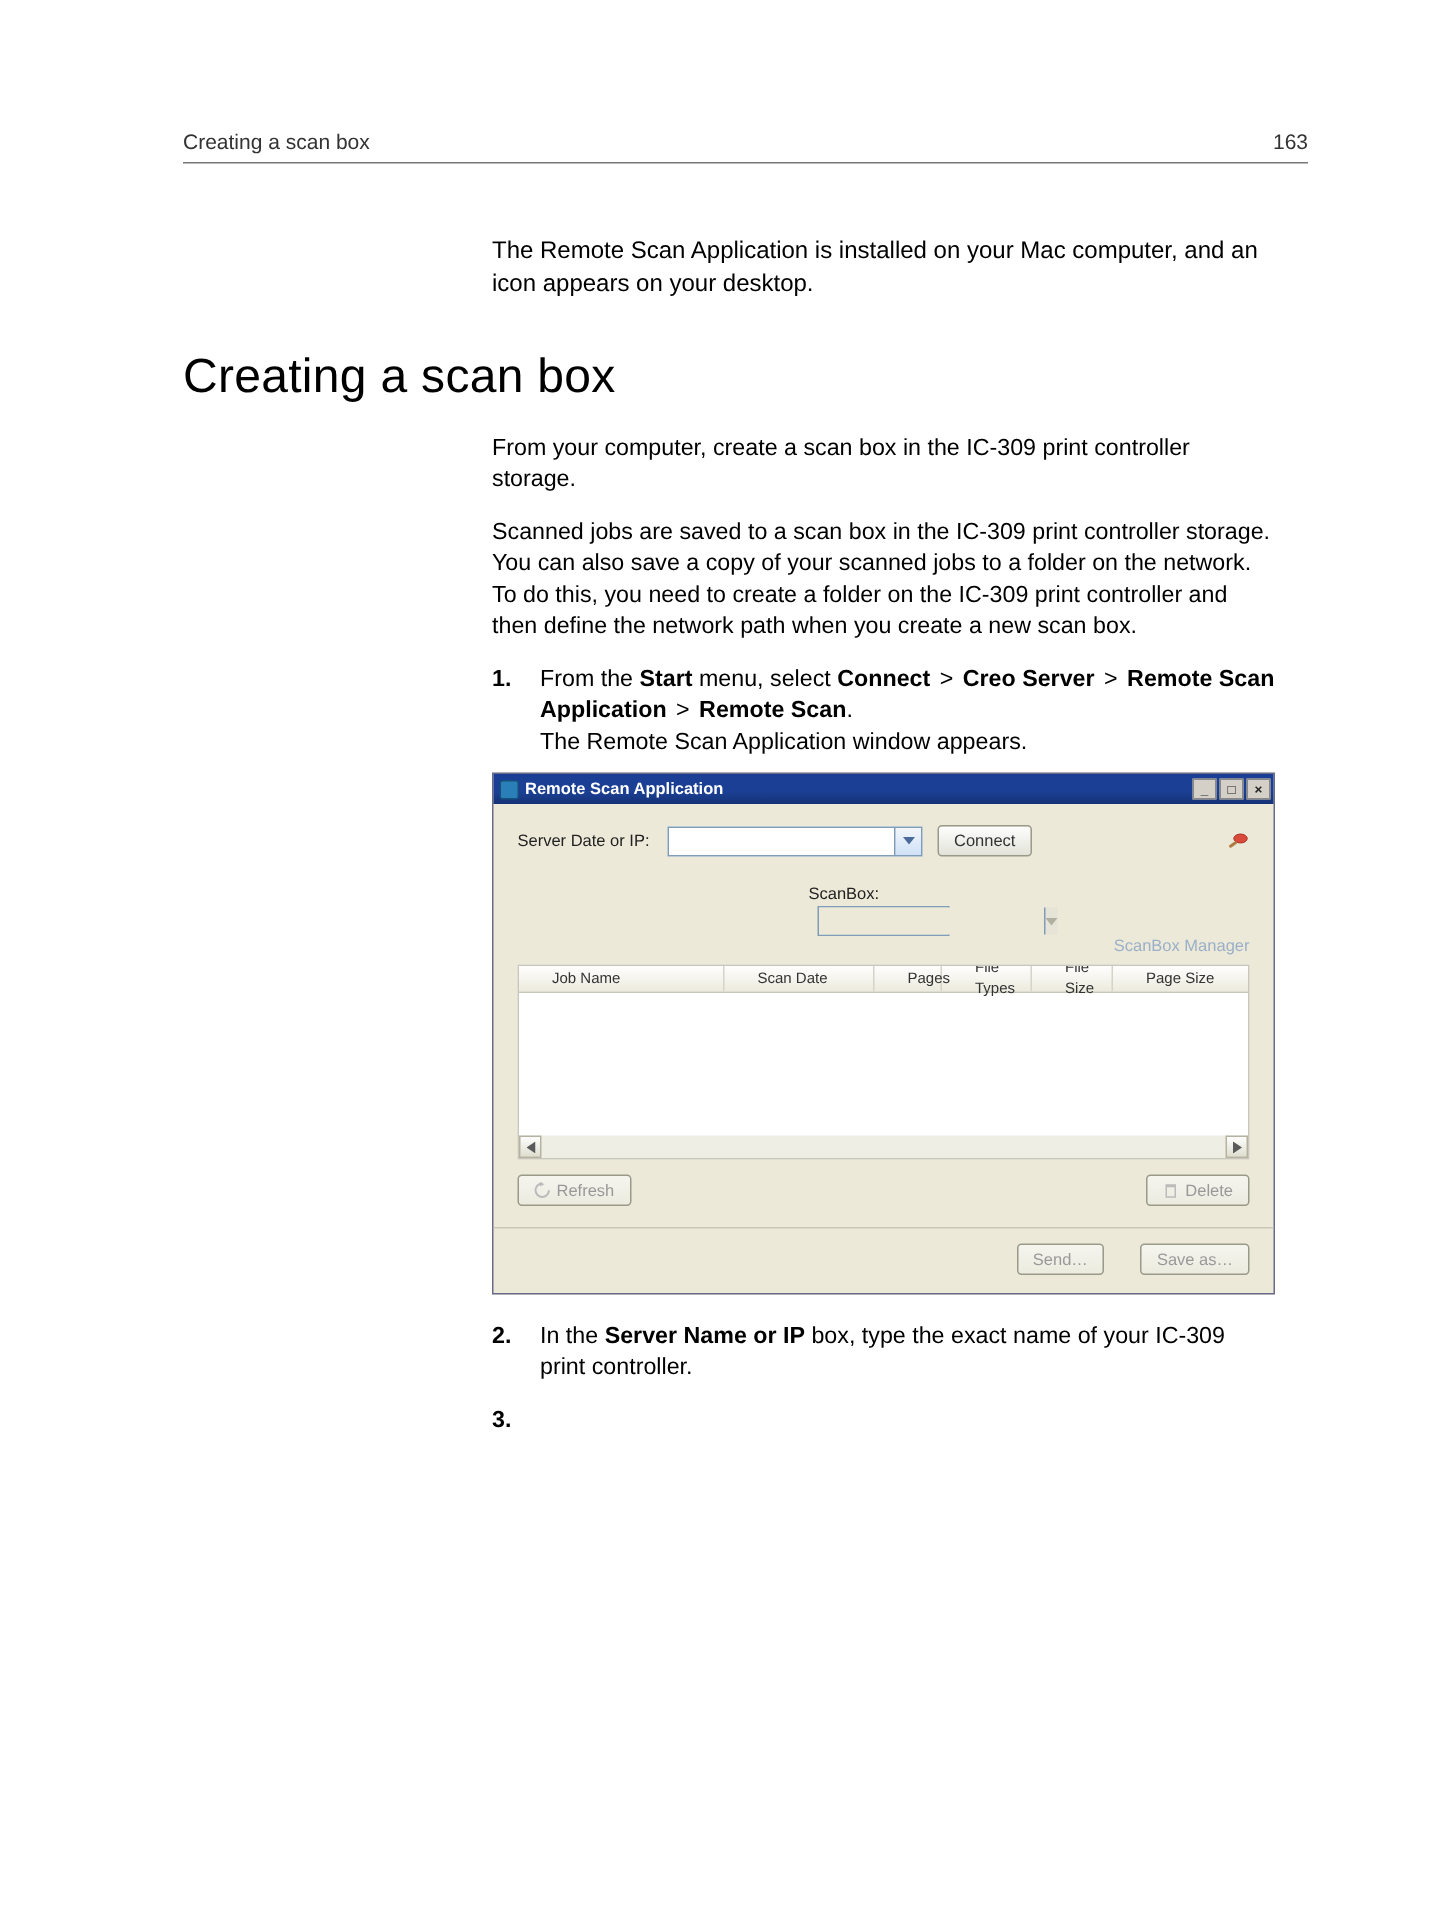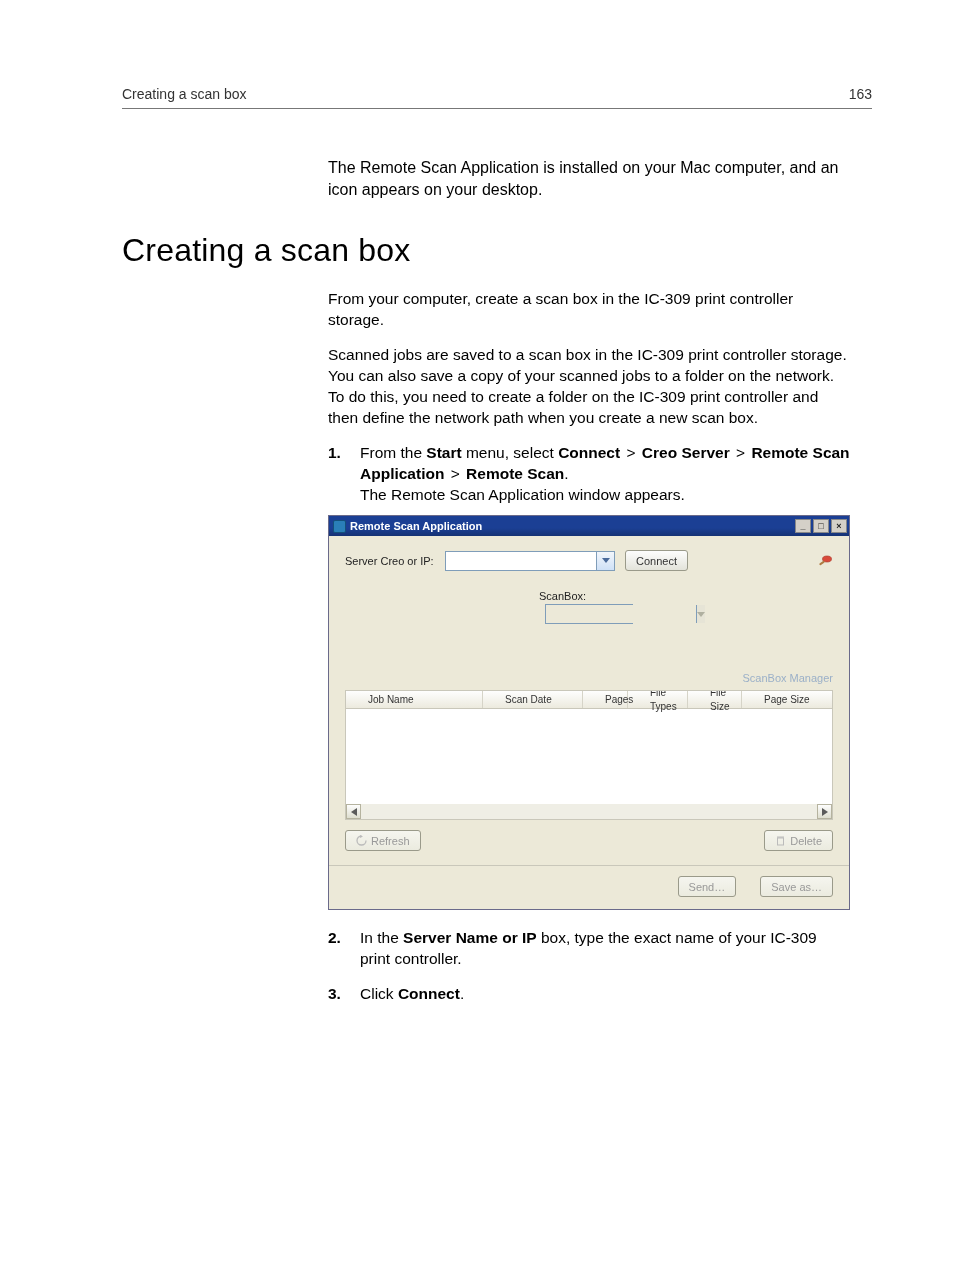--- a/index.html
+++ b/index.html
@@ -29,21 +29,21 @@
   .lbl { width: 100px; color: #222; }
   .combo { height: 20px; border: 1px solid #7f9db9; background: #fff; display: flex; align-items: center; position: relative; }
   .combo-input { flex: 1; height: 18px; border: none; outline: none; padding: 0 4px; font-size: 11px; }
   .combo-arrow { width: 18px; height: 18px; background: linear-gradient(#f2f6fb,#cfe1f7); border-left: 1px solid #7f9db9; display: flex; align-items: center; justify-content: center; }
   .combo-arrow svg { width: 8px; height: 5px; }
   .btn { height: 21px; background: linear-gradient(#fdfdfd,#e3e3da); border: 1px solid #9a9a8a; border-radius: 3px; padding: 0 10px; font-size: 11px; color: #333; display: inline-flex; align-items: center; gap: 4px; cursor: default; }
   .btn.disabled { color: #999; background: linear-gradient(#f5f5ef,#ebebdf); }
   .connect-icon { width: 16px; height: 16px; position: relative; margin-left: auto; }
   .connect-icon svg { width: 16px; height: 16px; }
   .scanbox-combo { width: 88px; }
-  .manager-link { margin-left: auto; color: #9bb0c8; font-size: 11px; margin-top: 47px; }
+  .manager-link { margin-left: auto; color: #9bb0c8; font-size: 11px; }
   .table-wrap { border: 1px solid #c9c7ba; background: #fff; margin-top: 2px; height: 130px; position: relative; overflow: hidden; }
   .thead { display: flex; height: 18px; background: linear-gradient(#fefefe,#eceade); border-bottom: 1px solid #c9c7ba; font-size: 10px; color: #333; }
   .th { border-right: 1px solid #d6d4c8; padding: 2px 22px; display: flex; align-items: center; }
   .scroll-track { position: absolute; bottom: 0; left: 0; right: 0; height: 15px; background: #efeee5; display: flex; }
   .scroll-btn { width: 15px; height: 15px; background: linear-gradient(#fdfdfd,#dedecf); border: 1px solid #b5b39f; display: flex; align-items: center; justify-content: center; }
   .scroll-btn svg { width: 6px; height: 8px; }
   .scroll-mid { flex: 1; }
   .btn-row { display: flex; margin-top: 10px; }
   .sep { height: 1px; border-top: 1px solid #c9c7ba; margin: 14px -16px 10px -16px; }
   .bottom-row { display: flex; justify-content: flex-end; gap: 24px; }
@@ -87,21 +87,21 @@
               <div class="win-btn">
                   <span>□</span>
                 </div>
               <div class="win-btn">
                   <span>×</span>
                 </div>
             </div>
           </div>
           <div class="app-body">
             <div class="row">
-              <div class="lbl">Server Creo or IP:</div>
+              <div class="lbl">Server Date or IP:</div>
               <div class="combo" style="width:170px;">
                 <input class="combo-input" value="" style="">
                 <div class="combo-arrow">
                   <svg viewBox="0 0 8 5">
                       <polygon points="0,0 8,0 4,5" fill="#4a6a9a"></polygon>
                     </svg>
                 </div>
               </div>
               <button class="btn" style="margin-left:10px;">Connect</button>
               <div class="connect-icon">
@@ -176,19 +176,16 @@
         </div>
       </li>
 
       <li>
         <span class="num">2.</span>
         <span>In the </span><span class="bold">Server Name or IP</span><span> box, type the exact name of your IC-309 print controller.</span>
       </li>
 
       <li>
         <span class="num">3.</span>
-        <div>
-          <span>Click </span><span class="bold">Connect</span><span>.</span>
-        </div>
       </li>
     </ol>
   </div>
 </div>
 
 </body></html>

